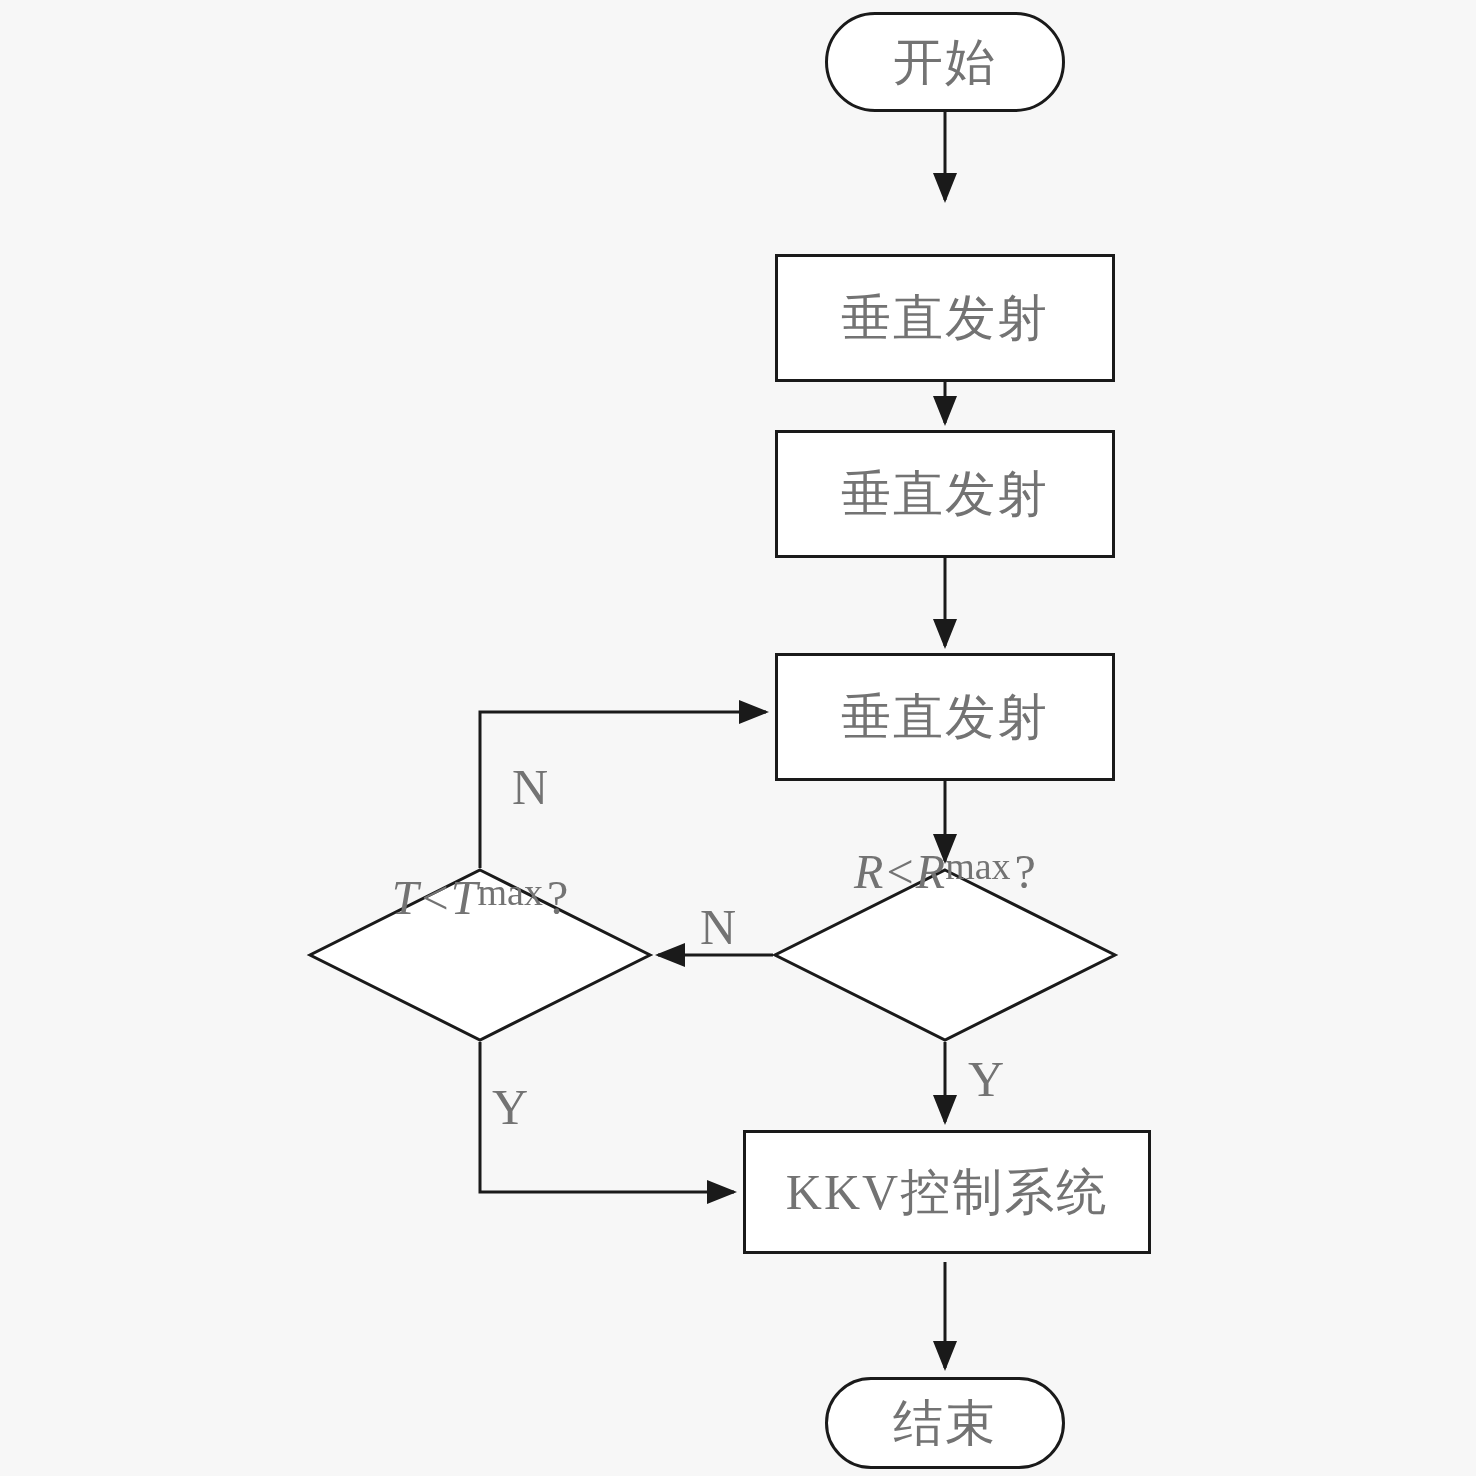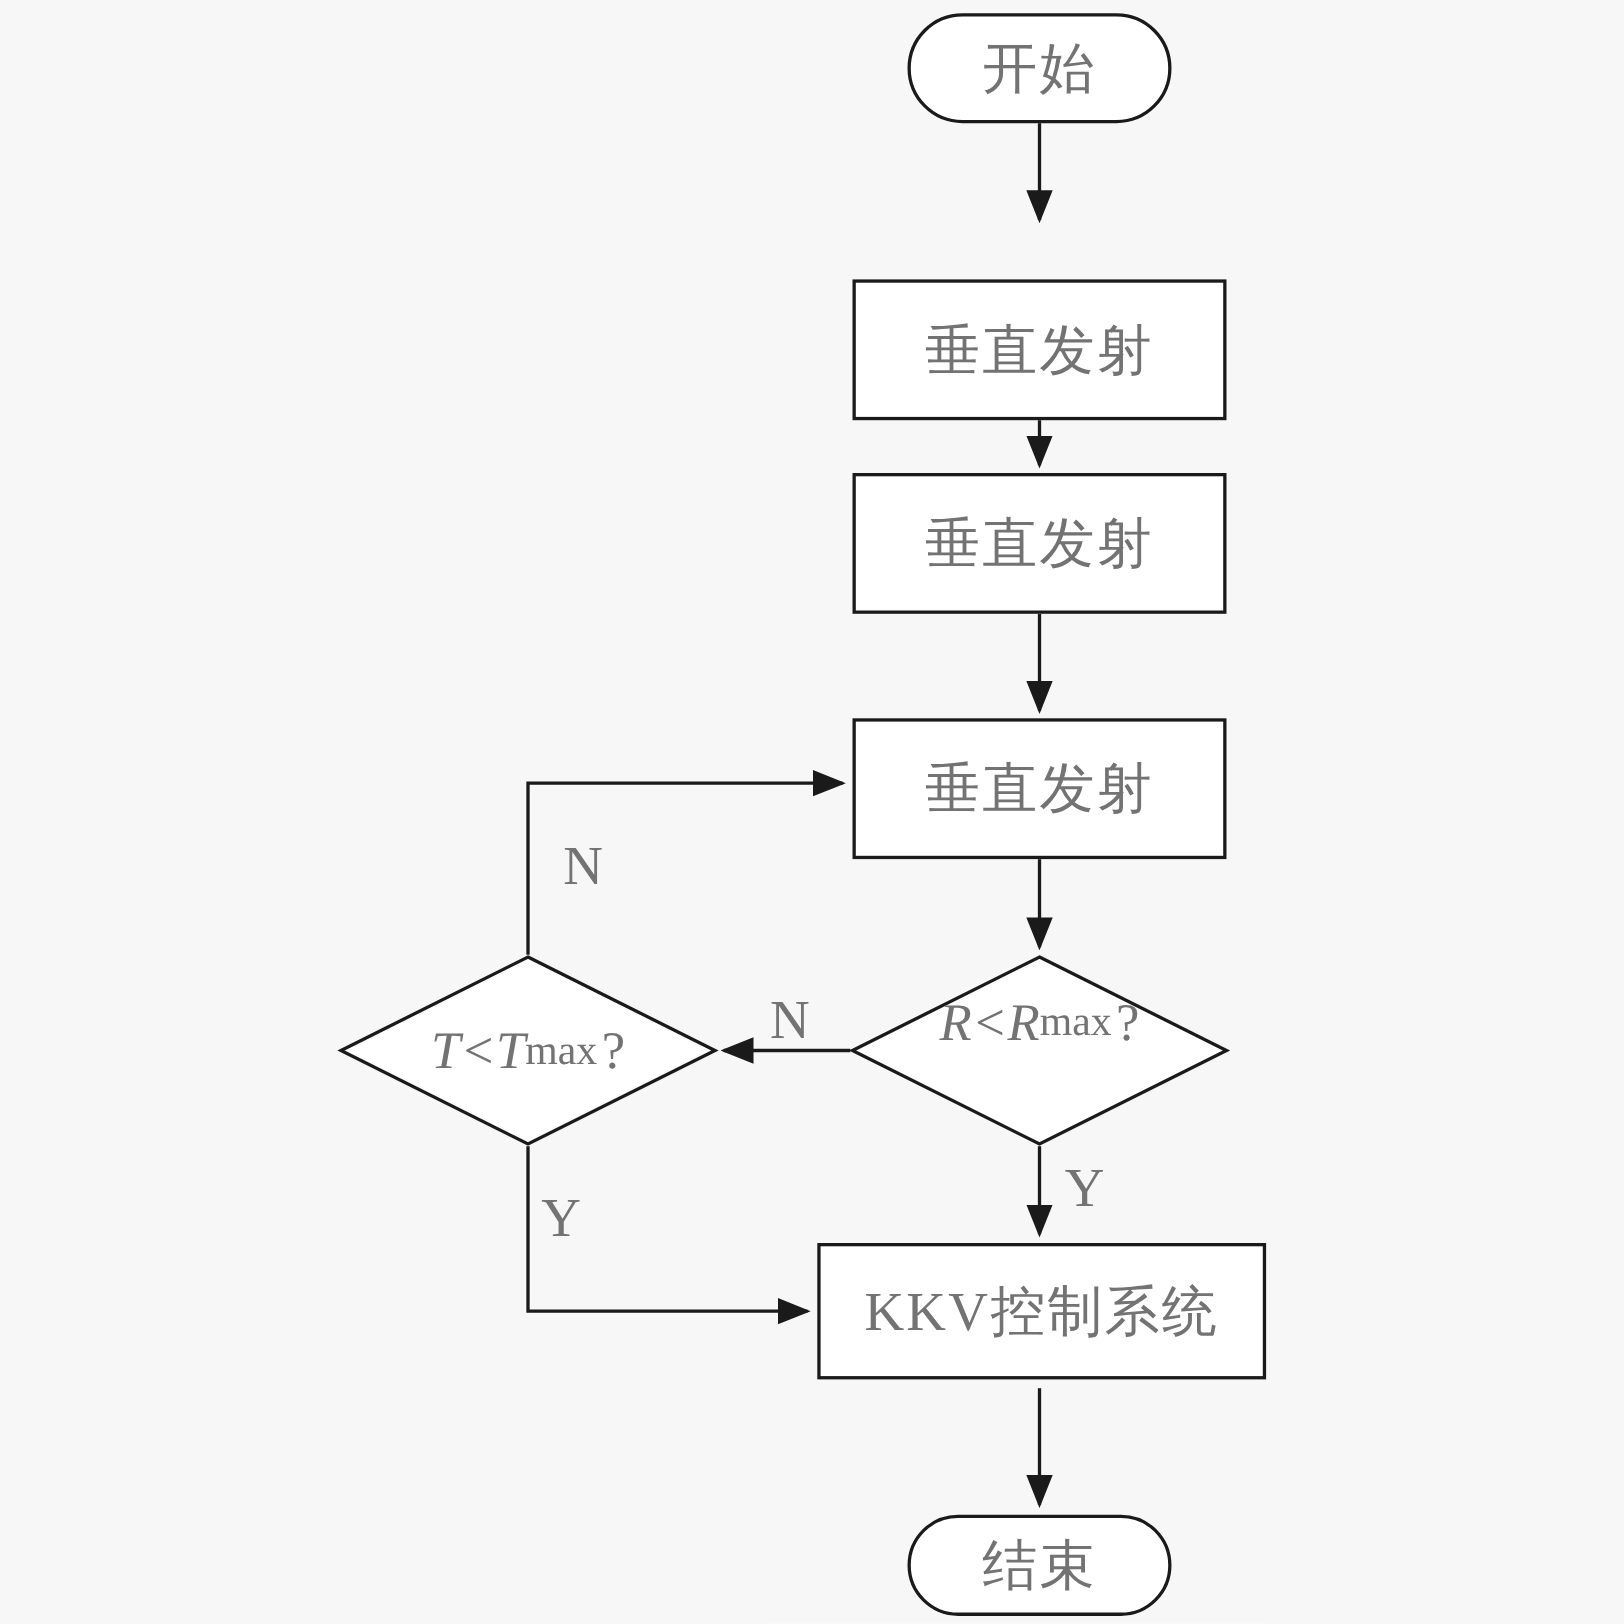--- a/index.html
+++ b/index.html
@@ -18,21 +18,21 @@
     border:3px solid #1a1a1a;
     box-sizing:border-box;
     display:flex;align-items:center;justify-content:center;
     font-size:50px;
     letter-spacing:2px;
     white-space:nowrap;
   }
   .stadium{border-radius:999px;}
   .formula{
     position:absolute;
-    display:flex;align-items:center;justify-content:center;
+    display:flex;align-items:flex-start;justify-content:center;
     font-size:48px;
     white-space:nowrap;
   }
   .formula .var{font-style:italic;}
   .formula sub{font-size:38px;font-style:normal;}
   .formula .q{font-style:normal;margin-left:4px;}
   .edge-label{
     position:absolute;
     font-size:50px;
   }

